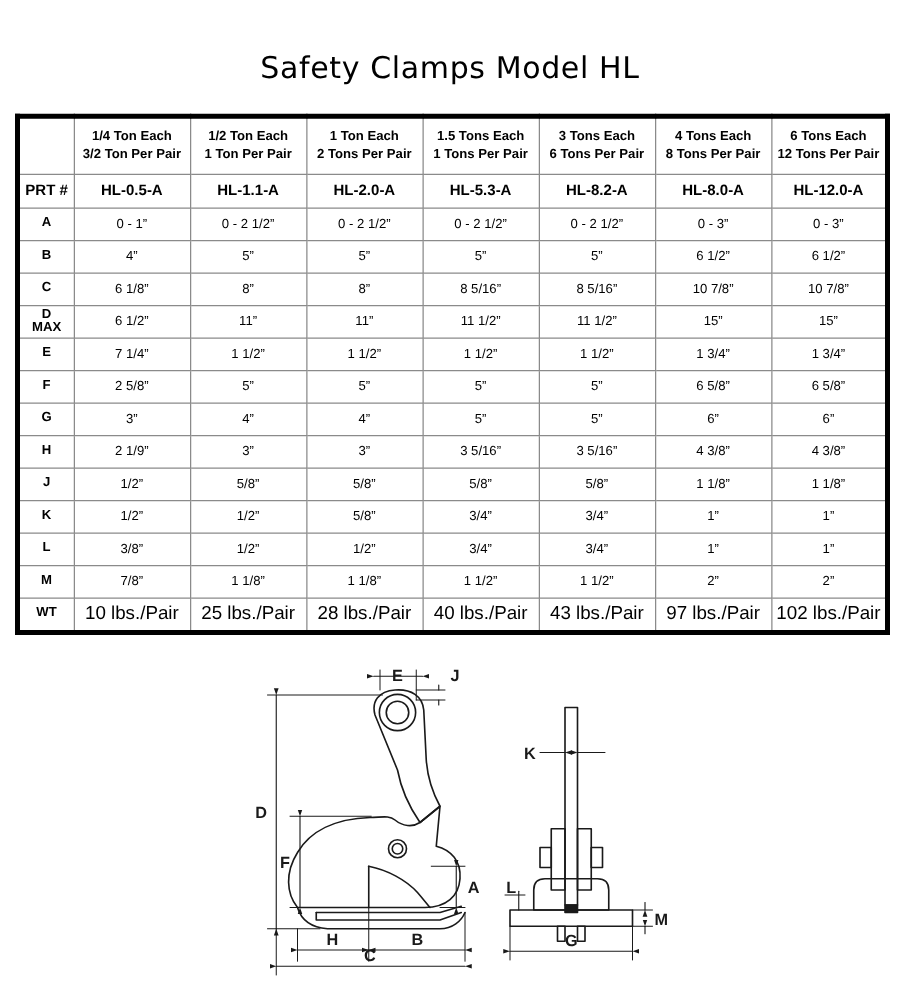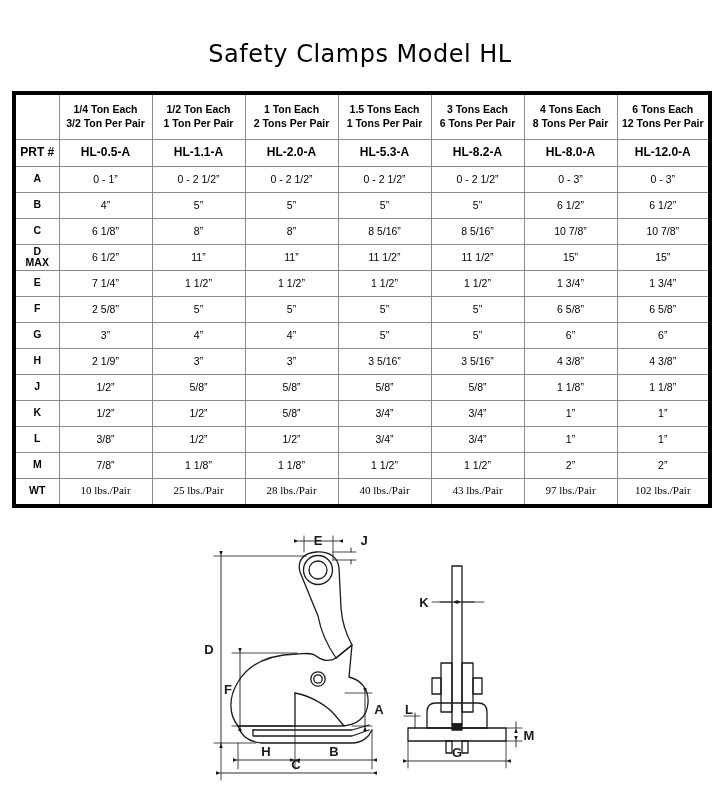--- a/index.html
+++ b/index.html
@@ -70,21 +70,21 @@
   td.val {
     height: 25px;
     font-size: 11px;
     font-weight: 500;
   }
   tr.prt td.val, tr.prt td.rowlabel {
     font-weight: bold;
     font-size: 12px;
     height: 26px;
   }
-  tr.wt td.val { font-size: 11px; font-family: Liberation Serif, serif; }
+  tr.wt td.val { font-size: 15px; }
 
   
   #drawing {
     position: absolute;
     left: 0;
     top: 512px;
     width: 720px;
     height: 280px;
   }
   #drawing svg { display: block; }

